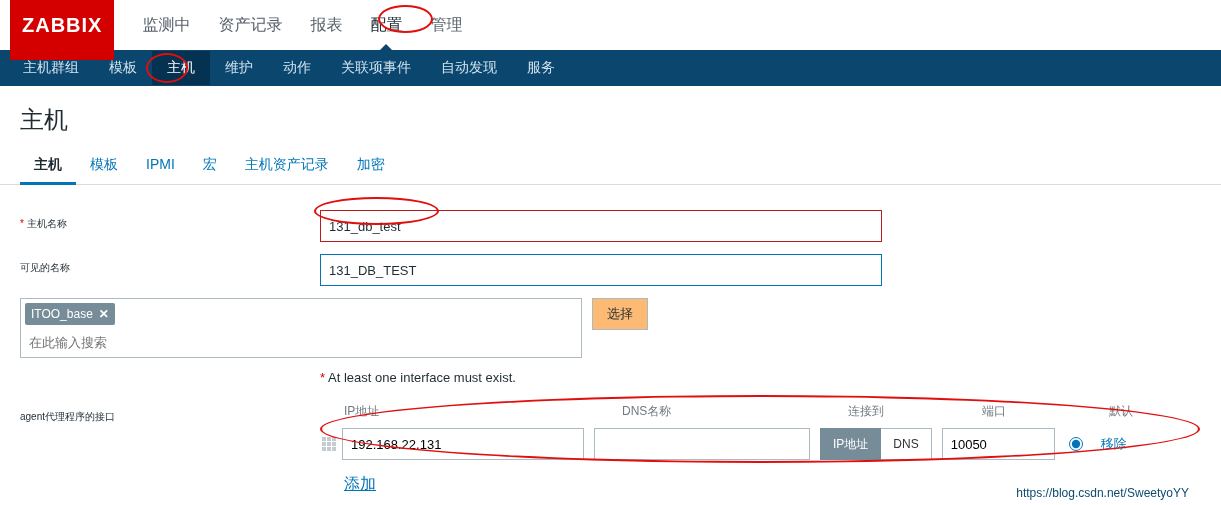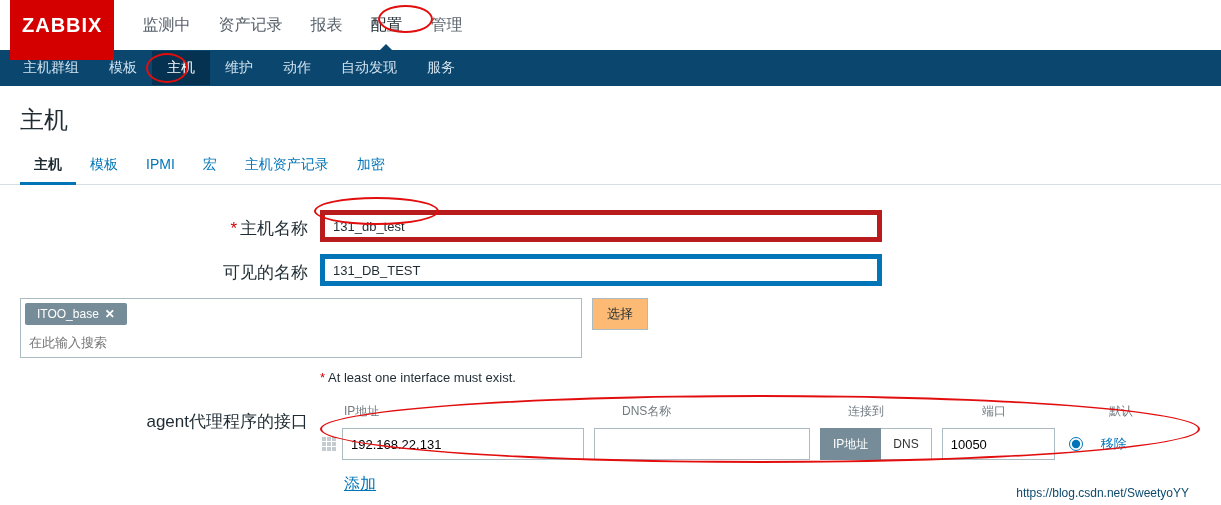--- a/index.html
+++ b/index.html
@@ -22,28 +22,28 @@
 .page-title { font-size: 24px; font-weight: normal; padding: 18px 20px 12px; color: #1f2c33; }
 
 
 .tabs { display: flex; border-bottom: 1px solid #d8dde2; padding: 0 20px; }
 .tab { padding: 8px 14px; font-size: 14px; color: #0275b8; cursor: pointer; border-bottom: 2px solid transparent; margin-bottom: -1px; }
 .tab.active { color: #1f2c33; border-bottom: 3px solid #0275b8; font-weight: bold; }
 
 
 .form { padding: 25px 20px; }
 .form-row { display: flex; align-items: flex-start; margin-bottom: 12px; }
-.form-label { width: 300px; text-align: right; padding-right: 12px; padding-top: 7px; color: #1f2c33; font-size: 17px; }
+.form-label { width: 300px; padding-right: 12px; padding-top: 7px; color: #1f2c33; font-size: 10px; }
 .form-label .req { color: #d40000; margin-right: 3px; }
 .form-control-wrap { flex: 1; display: flex; align-items: flex-start; }
-.text-input { width: 562px; height: 32px; border: 5px solid #b91c1c; padding: 0 8px; font-size: 13px; color: #1f2c33; }
+.text-input { width: 562px; height: 32px; border: 1px solid #b91c1c; padding: 0 8px; font-size: 13px; color: #1f2c33; }
 
 .group-box { width: 562px; border: 1px solid #acbbc2; min-height: 60px; }
 .group-tag-row { padding: 4px; }
-.group-tag { display: inline-flex; align-items: center; background: #768d99; color: #fff; font-size: 12px; padding: 4px 12px; border-radius: 2px; }
+.group-tag { display: inline-flex; align-items: center; background: #768d99; color: #fff; font-size: 12px; padding: 4px 6px; border-radius: 2px; }
 .group-tag-x { margin-left: 6px; font-weight: bold; cursor: pointer; }
 .group-search { width: 100%; border: none; padding: 6px 8px; font-size: 13px; color: #999; outline: none; }
 .select-btn { height: 32px; padding: 0 14px; border: 1px solid #acbbc2; background: #fdba74; margin-left: 10px; cursor: pointer; font-size: 13px; color: #1f2c33; }
 
 .hint-text { color: #1f2c33; font-size: 13px; }
 .hint-text .req { color: #d40000; margin-right: 3px; }
 
 
 .iface-headers { display: flex; font-size: 12px; color: #707a80; margin-bottom: 8px; margin-left: 24px; }
 .iface-row { display: flex; align-items: center; margin-bottom: 10px; }
@@ -78,20 +78,21 @@
     <div class="main-nav-item">管理</div>
   </div>
 </div>
 
 <div class="sub-nav">
   <div class="sub-nav-item">主机群组</div>
   <div class="sub-nav-item">模板</div>
   <div class="sub-nav-item active">主机</div>
   <div class="sub-nav-item">维护</div>
   <div class="sub-nav-item">动作</div>
+  <div class="sub-nav-item">关联项事件</div>
   <div class="sub-nav-item">自动发现</div>
   <div class="sub-nav-item">服务</div>
 </div>
 
 <div class="page-title">主机</div>
 
 <div class="tabs">
   <div class="tab active">主机</div>
   <div class="tab">模板</div>
   <div class="tab">IPMI</div>

